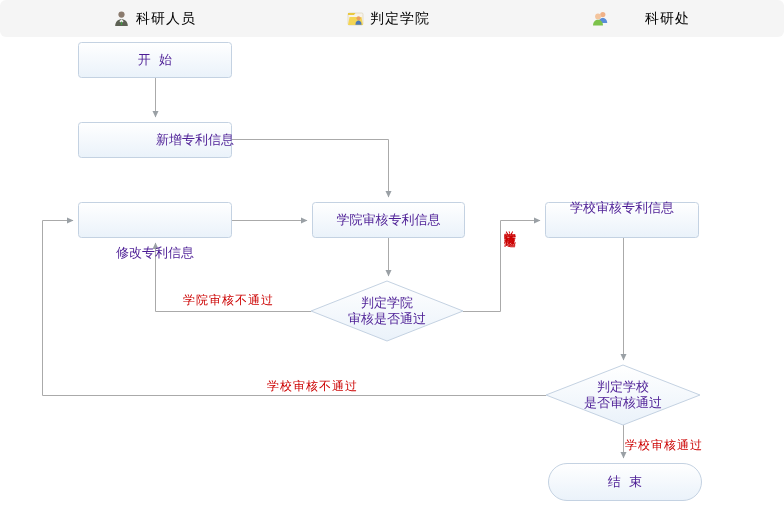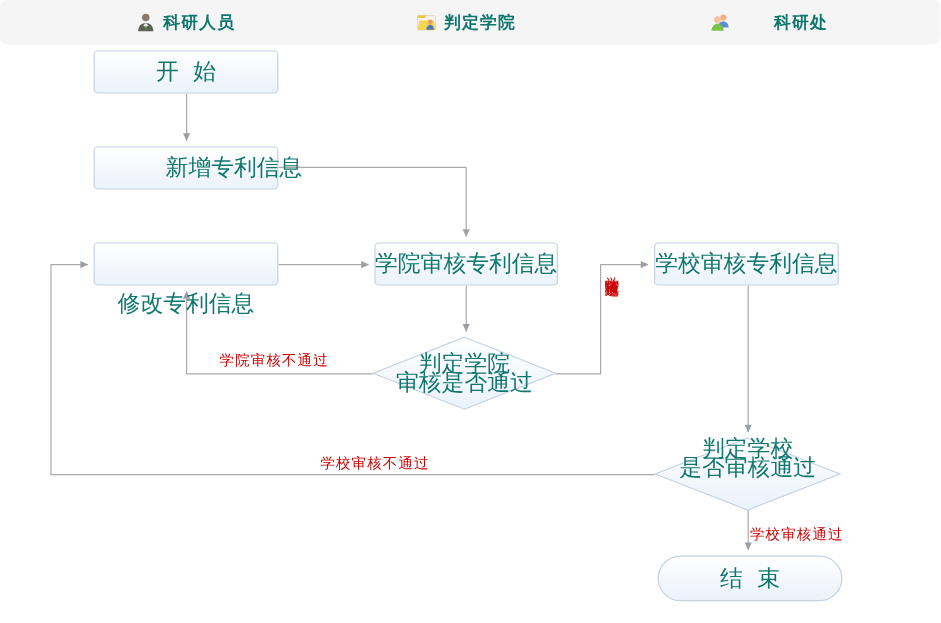--- a/index.html
+++ b/index.html
@@ -11,31 +11,31 @@
   
   .lane-header{
     position:absolute;left:0;top:0;width:784px;height:37px;
     background:var(--header-bg,#f5f5f5);
     border-radius:6px;
   }
   .lane-group{
     position:absolute;top:0;height:37px;display:flex;align-items:center;gap:6px;
   }
   .lane-group .title{
-    font-size:14px;font-weight:bold;color:#0f766e;letter-spacing:1px;
+    font-size:14px;font-weight:normal;color:#000000;letter-spacing:1px;
   }
   .lane-icon{width:17px;height:17px;display:inline-block;}
   
   #flow-svg{position:absolute;left:0;top:0;}
   .node-shape{stroke:var(--node-border,#c4d2e2);stroke-width:1;fill:url(#nodeGrad);}
   .edge{stroke:var(--connector,#aaaaaa);stroke-width:1;fill:none;}
   
   .node-label{
     position:absolute;display:flex;align-items:center;justify-content:center;
-    font-size:19px;color:#0f766e;white-space:pre;text-align:right;
+    font-size:13px;color:#4c1d95;white-space:pre;text-align:right;
     pointer-events:none;
   }
   .node-label .line{line-height:16px;}
   .diamond-label{flex-direction:column;}
   .edge-label{
     position:absolute;font-size:12px;color:var(--red,#cc0000);white-space:pre;
     letter-spacing:1px;
   }
   .edge-label.vertical{
     writing-mode:vertical-rl;letter-spacing:1px;line-height:13px;
@@ -105,26 +105,26 @@
     <rect class="node-shape" x="545.5" y="202.5" width="153" height="35" rx="3"></rect>
     <polygon class="node-shape" points="387,281 463,311 387,341 311,311"></polygon>
     <polygon class="node-shape" points="623,365 700,395 623,425 546,395"></polygon>
     <rect class="node-shape" x="548.5" y="463.5" width="153" height="37" rx="18.5"></rect>
   </svg>
 
   <div class="node-label" style="left:78px;top:42px;width:154px;height:36px;">开  始</div>
   <div class="node-label" style="left:78px;top:122px;width:154px;height:36px;padding-left:40px;">新增专利信息</div>
   <div class="node-label" style="left:78px;top:202px;width:154px;height:36px;margin-top:33px;">修改专利信息</div>
   <div class="node-label" style="left:312px;top:202px;width:153px;height:36px;">学院审核专利信息</div>
-  <div class="node-label" style="left:545px;top:202px;width:154px;height:36px;">学校审核专利信息</div>
+  <div class="node-label" style="left:545px;top:190px;width:154px;height:36px;">学校审核专利信息</div>
   <div class="node-label diamond-label" style="left:311px;top:281px;width:152px;height:60px;">
     <div class="line">判定学院</div>
     <div class="line">审核是否通过</div>
   </div>
-  <div class="node-label diamond-label" style="left:546px;top:352px;width:154px;height:60px;">
+  <div class="node-label diamond-label" style="left:546px;top:365px;width:154px;height:60px;">
     <div class="line">判定学校</div>
     <div class="line">是否审核通过</div>
   </div>
   <div class="node-label" style="left:548px;top:463px;width:154px;height:38px;">结  束</div>
 
   <div class="edge-label" style="left:183px;top:292px;">学院审核不通过</div>
   <div class="edge-label vertical" style="left:503px;top:221px;">学院审核通过</div>
   <div class="edge-label" style="left:267px;top:378px;">学校审核不通过</div>
   <div class="edge-label" style="left:625px;top:437px;">学校审核通过</div>
 

